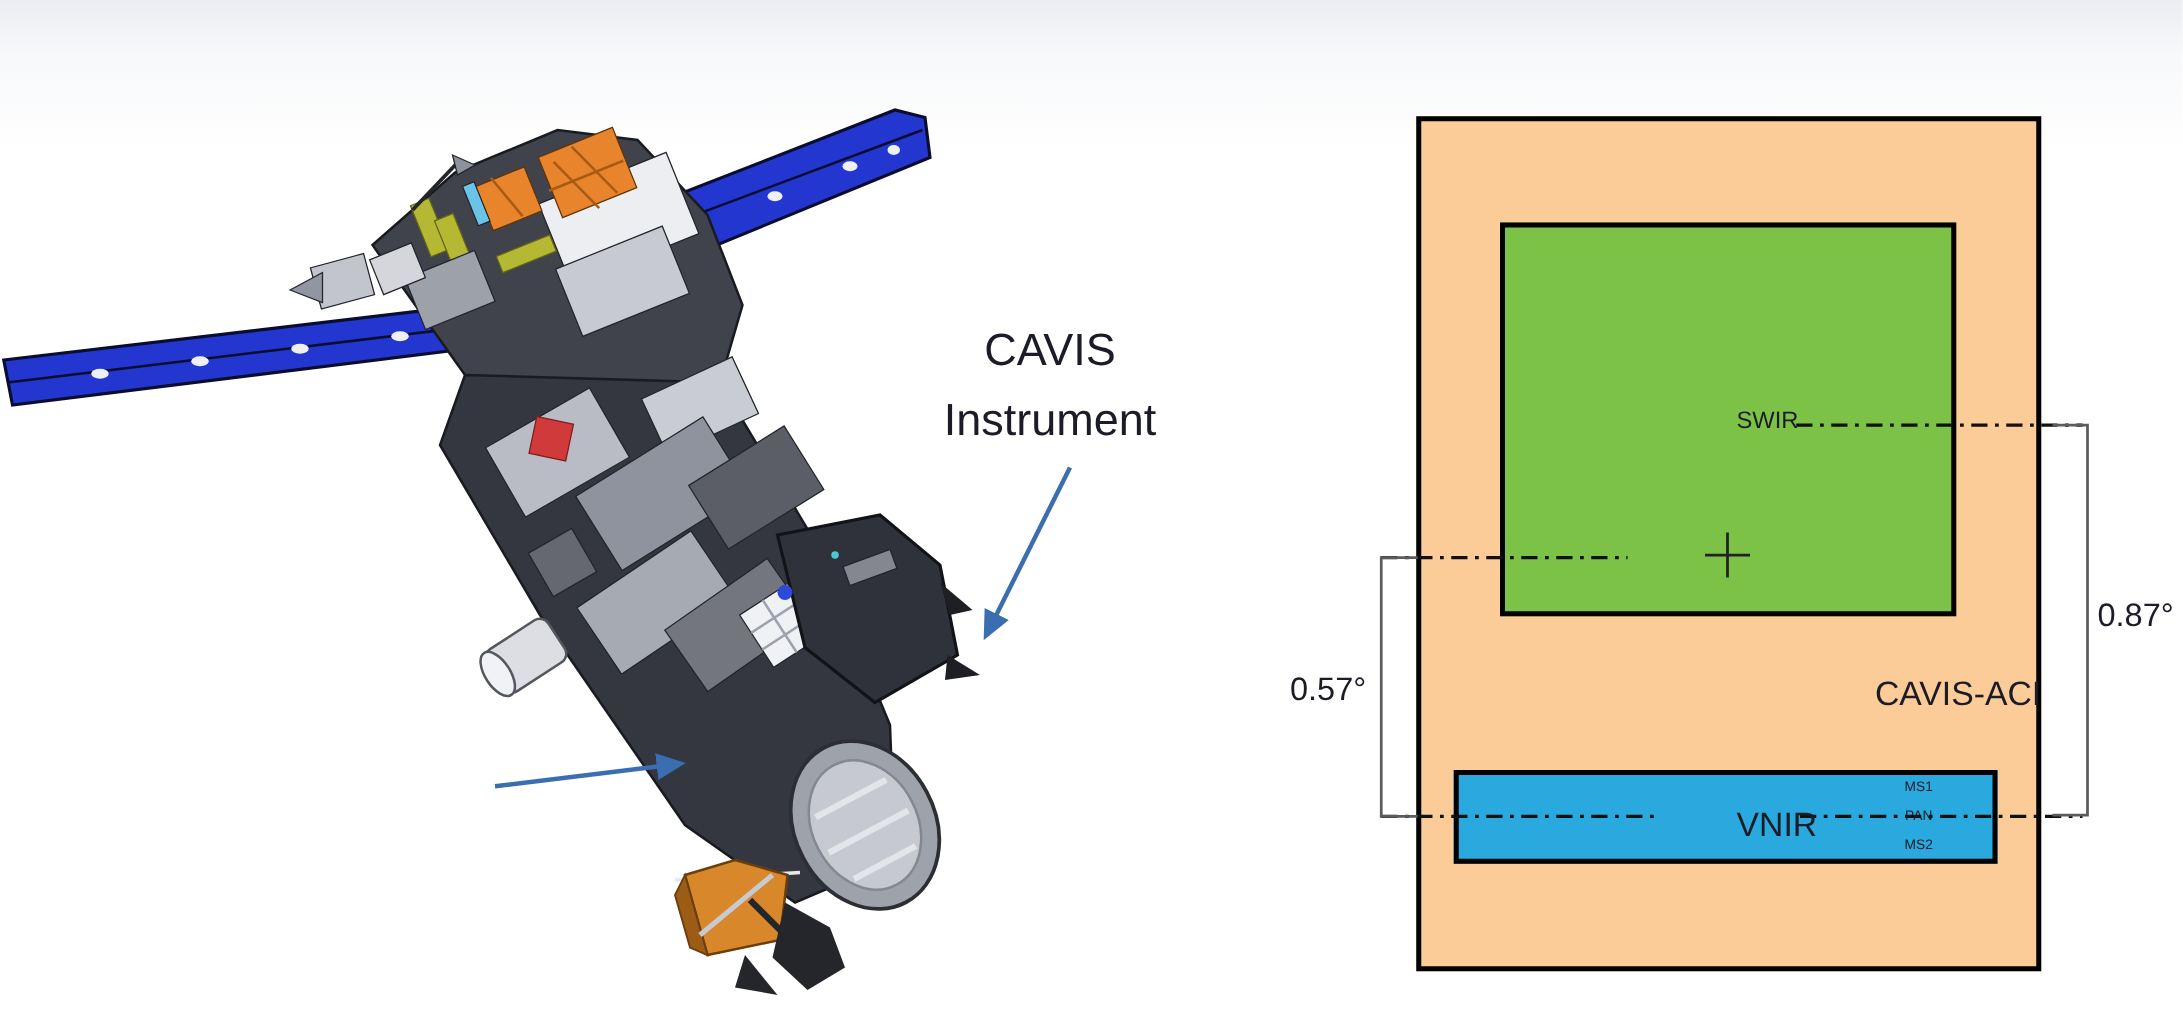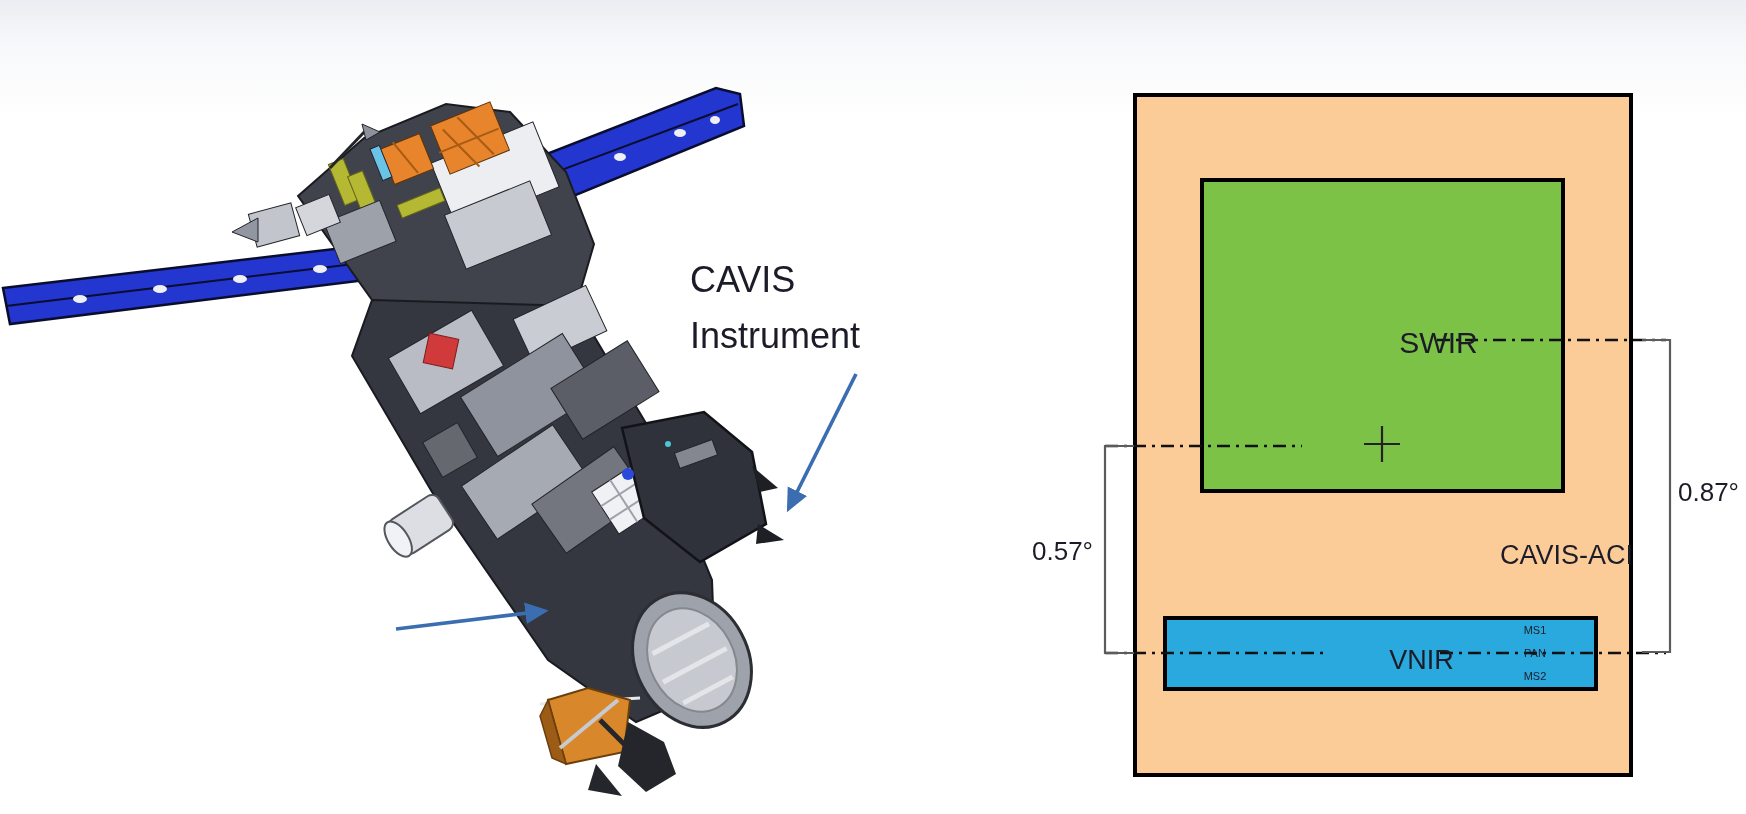--- a/index.html
+++ b/index.html
@@ -9,27 +9,27 @@
     background:linear-gradient(180deg,#ebedf2 0px,#f7f8fa 42px,#ffffff 120px);
     color:#1c1c28;
   }
   .abs{position:absolute;}
   .rect{position:absolute;border:4px solid #000;box-sizing:border-box;z-index:1;}
   .lbl{position:absolute;z-index:3;white-space:nowrap;}
   #title{left:1023px;top:11px;width:700px;font-size:42px;letter-spacing:-0.5px;color:#1b1b2c;text-align:center;z-index:3;}
   #orange-rect{left:1133px;top:93px;width:500px;height:684px;background:#fbcb98;}
   #green-rect{left:1200px;top:178px;width:365px;height:315px;background:#7cc247;}
   #blue-rect{left:1163px;top:616px;width:435px;height:75px;background:#29a9dd;}
-  #swir-label{left:1256px;top:326px;width:365px;font-size:30px;text-align:center;}
+  #swir-label{left:1200px;top:326px;width:428px;font-size:19px;text-align:center;}
   #cavis-aci-label{left:1133px;top:540px;width:500px;font-size:27px;text-align:right;}
   #vnir-label{left:1163px;top:645px;width:435px;font-size:27px;text-align:center;padding-left:41px;}
   #vnir-channels{left:1499px;top:619px;width:72px;font-size:11px;line-height:23px;text-align:center;}
   #angle-left{left:1003px;top:536px;width:90px;font-size:26px;text-align:right;}
   #angle-right{left:1678px;top:477px;width:100px;font-size:26px;text-align:left;}
-  #cavis-instrument-label{left:690px;top:252px;width:300px;font-size:36px;line-height:56px;text-align:left;}
+  #cavis-instrument-label{left:690px;top:252px;width:300px;font-size:36px;line-height:56px;text-align:center;}
   #primary-telescope-label{left:10px;top:588px;width:440px;font-size:42px;line-height:57px;text-align:center;letter-spacing:-0.5px;}
   svg.layer{position:absolute;left:0;top:0;pointer-events:none;}
   #satellite-svg{z-index:1;}
   #overlay-svg{z-index:2;}
 </style>
 </head>
 <body>
 
 <div id="canvas">
 

